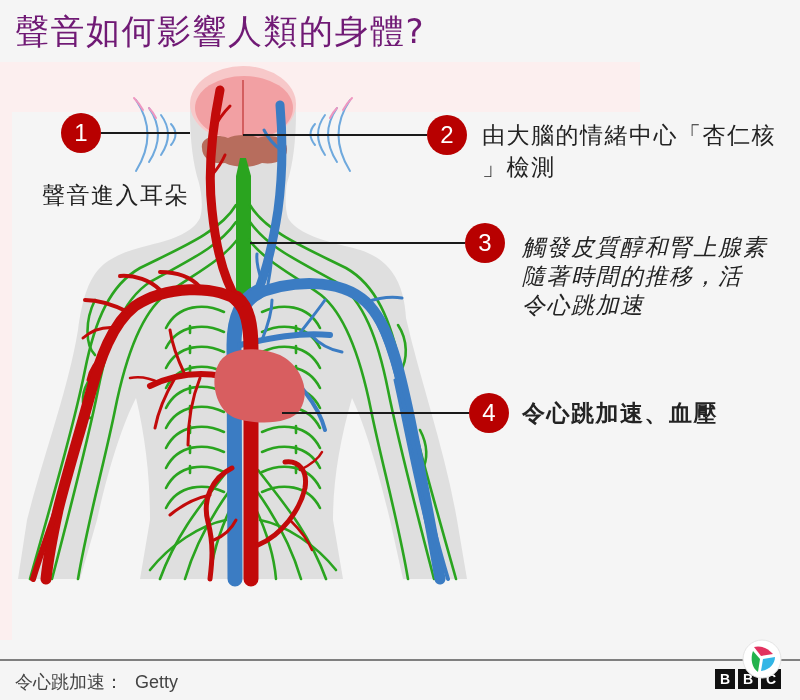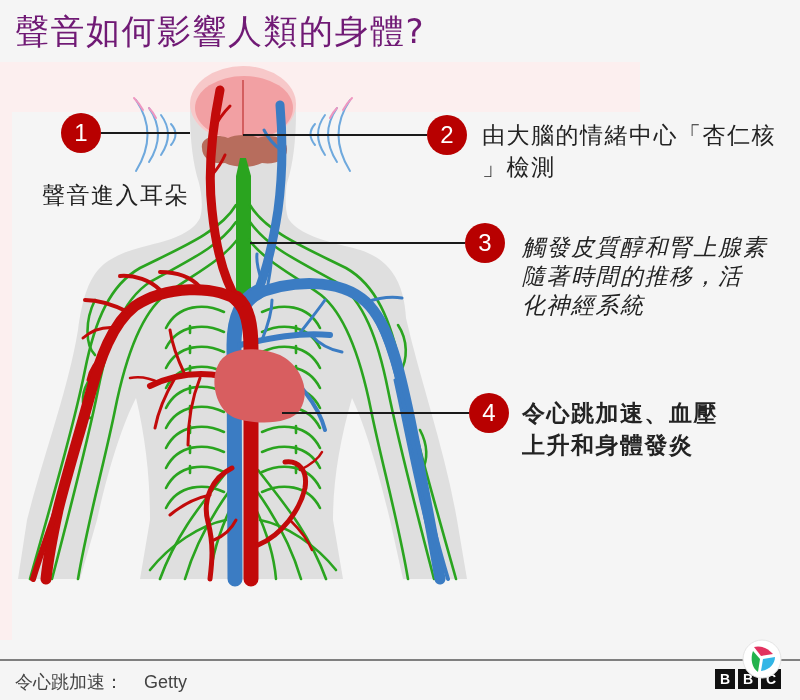--- a/index.html
+++ b/index.html
@@ -31,21 +31,21 @@
       color:#701a75;white-space:nowrap;}
     .badge{position:absolute;width:40px;height:40px;border-radius:50%;background:var(--step-badge);
       color:#fff;font-family:"Liberation Sans", sans-serif;font-size:24px;line-height:40px;text-align:center;}
     .step-text{position:absolute;font-size:23px;letter-spacing:1.5px;color:var(--text);white-space:nowrap;}
     .step-text span{display:block;}
     .caption{position:absolute;left:15px;top:608px;font-size:23px;line-height:30px;letter-spacing:3px;
       color:var(--text);white-space:nowrap;}
     .rule{position:absolute;left:0;top:659px;width:800px;height:2px;background:var(--rule);}
     .footer{position:absolute;left:15px;top:670px;font-size:18px;line-height:24px;color:var(--footer-text);
       white-space:nowrap;}
-    .footer .value{font-family:"Liberation Sans", sans-serif;margin-left:21px;}
+    .footer .value{font-family:"Liberation Sans", sans-serif;margin-left:12px;}
     .bbc{position:absolute;left:715px;top:669px;display:flex;gap:3px;}
     .bbc span{display:block;width:20px;height:20px;background:#111;color:#fff;
       font-family:"Liberation Sans", sans-serif;font-weight:bold;font-size:14px;line-height:20px;text-align:center;}
     .app-logo{position:absolute;left:742px;top:639px;width:40px;height:40px;}
   </style>
 </head>
 <body>
 
 <div class="page">
   <div class="band-top"></div>
@@ -185,25 +185,24 @@
   <div class="step-text" style="left:15px;top:181px;line-height:28px;margin-left:27px;">
     <span>聲音進入耳朵</span>
   </div>
   <div class="step-text" style="left:482px;top:119px;line-height:32px;">
     <span>由大腦的情緒中心「杏仁核</span>
     <span>」檢測</span>
   </div>
   <div class="step-text" style="left:522px;top:233px;line-height:29px;font-style:italic;">
     <span>觸發皮質醇和腎上腺素</span>
     <span>隨著時間的推移，活</span>
-    <span>化神經系統</span>
+    <span>令心跳加速</span>
   </div>
   <div class="step-text" style="left:522px;top:397px;line-height:32px;font-weight:bold;">
     <span>令心跳加速、血壓</span>
-    <span>上升和身體發炎</span>
   </div>
 
 
   <div class="rule"></div>
   <div class="footer">
     <span>令心跳加速：</span><span class="value">Getty</span>
   </div>
   <div class="bbc">
     <span>B</span>
     <span>B</span>

